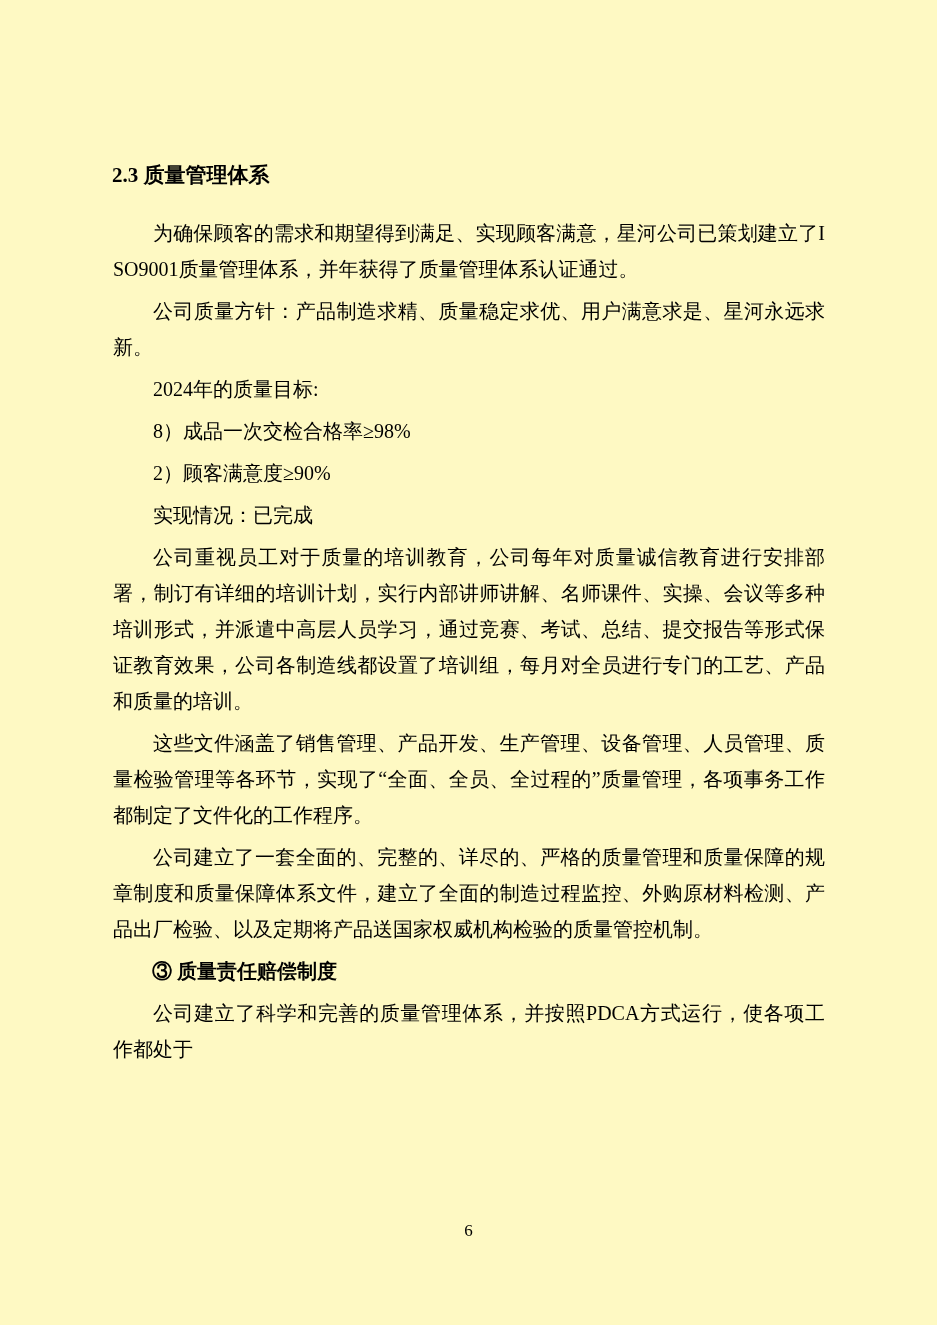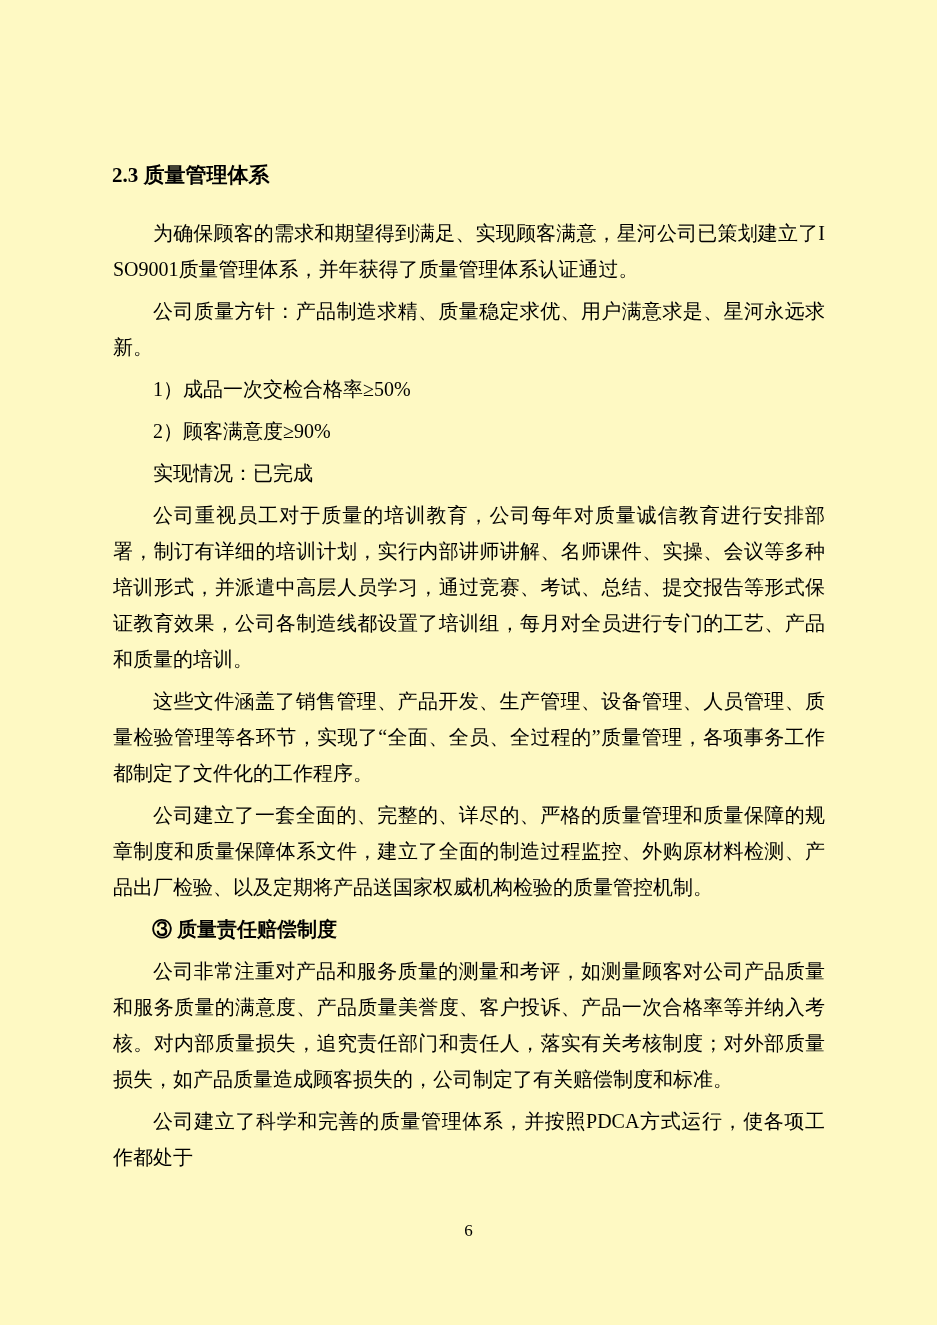--- a/index.html
+++ b/index.html
@@ -57,29 +57,29 @@
 </style>
 </head>
 <body>
 
 <div class="page">
   <div class="content">
     <h1 class="section-heading">2.3 质量管理体系</h1>
 
     <p class="para">为确保顾客的需求和期望得到满足、实现顾客满意，星河公司已策划建立了ISO9001质量管理体系，并年获得了质量管理体系认证通过。</p>
     <p class="para">公司质量方针：产品制造求精、质量稳定求优、用户满意求是、星河永远求新。</p>
-    <p class="para">1）成品一次交检合格率≥50%</p>
+    <p class="para">2024年的质量目标:</p>
+    <p class="para">8）成品一次交检合格率≥98%</p>
     <p class="para">2）顾客满意度≥90%</p>
     <p class="para">实现情况：已完成</p>
 
     <p class="para">公司重视员工对于质量的培训教育，公司每年对质量诚信教育进行安排部署，制订有详细的培训计划，实行内部讲师讲解、名师课件、实操、会议等多种培训形式，并派遣中高层人员学习，通过竞赛、考试、总结、提交报告等形式保证教育效果，公司各制造线都设置了培训组，每月对全员进行专门的工艺、产品和质量的培训。</p>
 
     <p class="para">这些文件涵盖了销售管理、产品开发、生产管理、设备管理、人员管理、质量检验管理等各环节，实现了“全面、全员、全过程的”质量管理，各项事务工作都制定了文件化的工作程序。</p>
     <p class="para">公司建立了一套全面的、完整的、详尽的、严格的质量管理和质量保障的规章制度和质量保障体系文件，建立了全面的制造过程监控、外购原材料检测、产品出厂检验、以及定期将产品送国家权威机构检验的质量管控机制。</p>
 
     <p class="subhead">③ 质量责任赔偿制度</p>
-    <p class="para">公司非常注重对产品和服务质量的测量和考评，如测量顾客对公司产品质量和服务质量的满意度、产品质量美誉度、客户投诉、产品一次合格率等并纳入考核。对内部质量损失，追究责任部门和责任人，落实有关考核制度；对外部质量损失，如产品质量造成顾客损失的，公司制定了有关赔偿制度和标准。</p>
 
     <p class="para">公司建立了科学和完善的质量管理体系，并按照PDCA方式运行，使各项工作都处于</p>
   </div>
 
   <div class="page-number">6</div>
 </div>
 
 </body></html>

